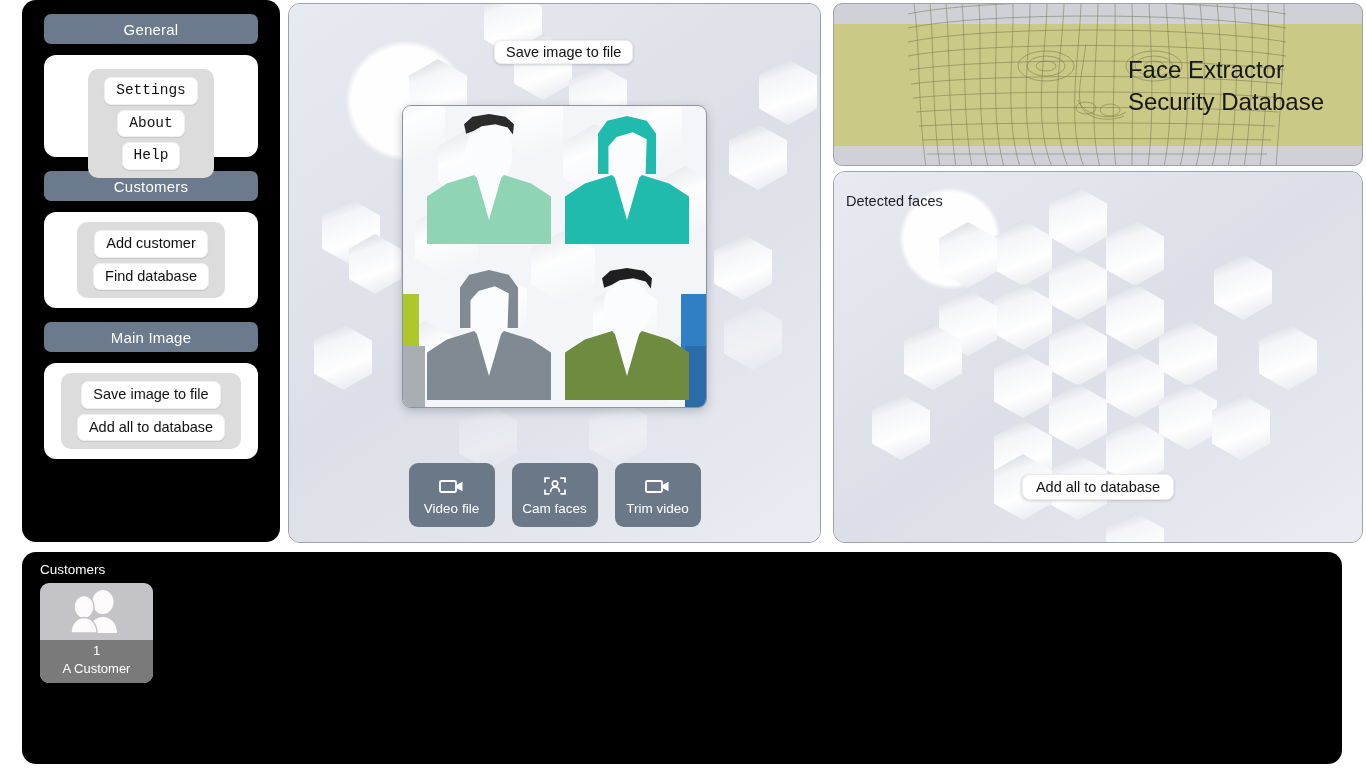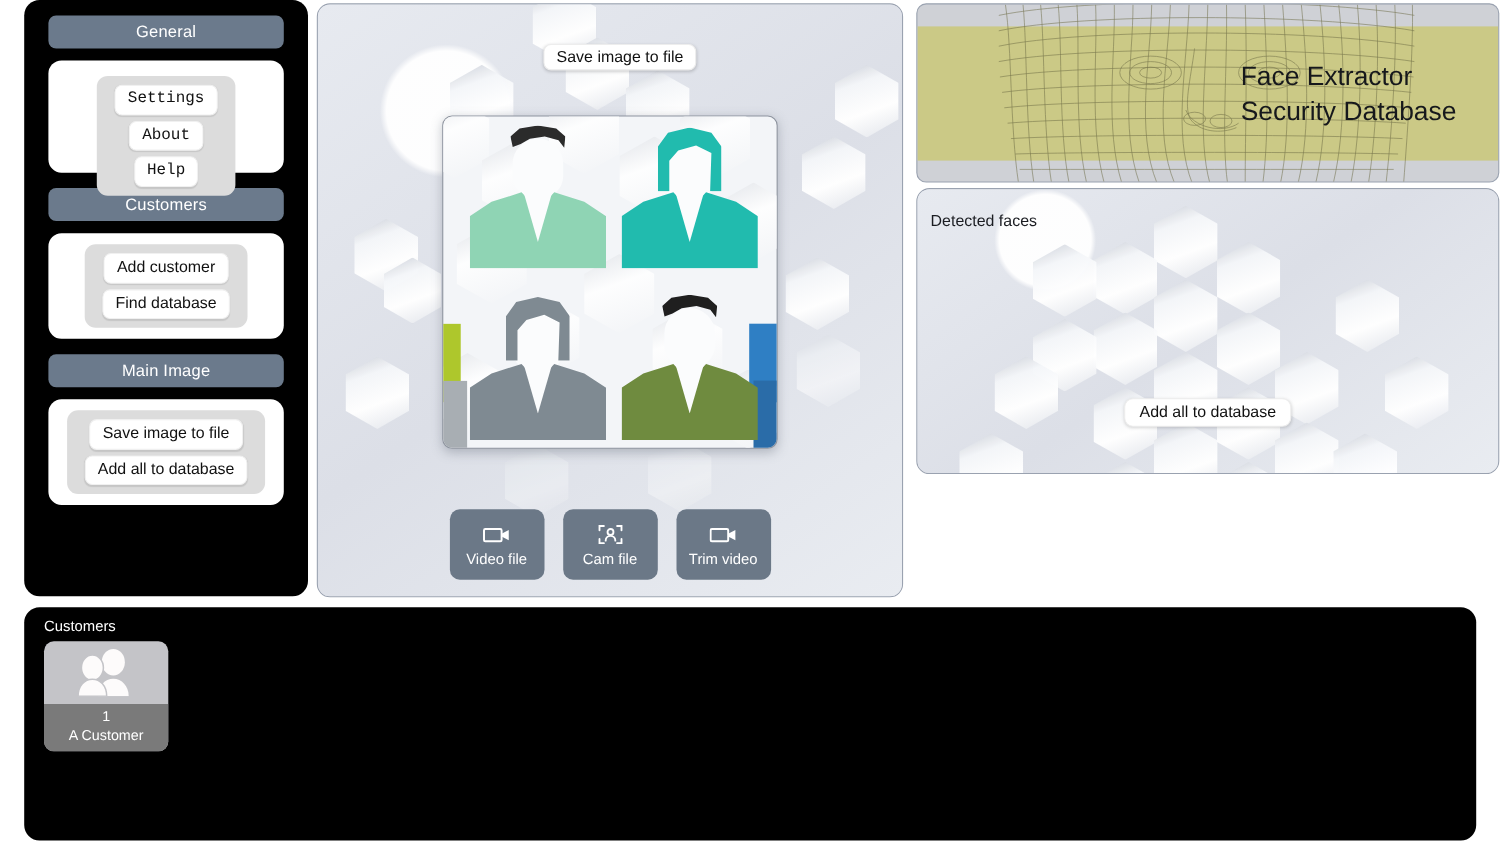--- a/index.html
+++ b/index.html
@@ -217,21 +217,21 @@
     color: #16181c;
     font-size: 24px;
     line-height: 32px;
     font-family: "Liberation Sans", sans-serif;
     margin-left: 12px;
   }
 
   #faces-panel {
     position: absolute;
     left: 833px; top: 171px;
-    width: 530px; height: 260px;
+    width: 530px; height: 372px;
     background: #dfe2e9;
     border: 1px solid #9aa2b0;
     border-radius: 12px;
     overflow: hidden;
   }
   .faces-label {
     position: absolute; left: 12px; top: 21px;
     font-size: 14.5px; color: #1b1d22;
     z-index: 4;
   }
@@ -420,21 +420,21 @@
         <span class="tool-ico">
           <svg width="24" height="22" viewBox="0 0 24 22" fill="none" stroke="#ffffff" stroke-width="1.7" stroke-linecap="round">
             <path d="M2 7V3.2h4"></path>
               <path d="M22 7V3.2h-4"></path>
             <path d="M2 15v3.8h4"></path>
               <path d="M22 15v3.8h-4"></path>
             <circle cx="12" cy="8.6" r="2.7"></circle>
             <path d="M7.6 16.5c0-2.6 2-4.3 4.4-4.3s4.4 1.7 4.4 4.3"></path>
           </svg>
         </span>
-        <span class="tool-label">Cam file</span>
+        <span class="tool-label">Cam faces</span>
       </button>
 
       <button class="tool-btn">
         <span class="tool-ico">
           <svg width="26" height="18" viewBox="0 0 26 18" fill="none" stroke="#ffffff" stroke-width="1.8">
             <rect x="1" y="4" width="16" height="11" rx="1.2"></rect>
             <path d="M17 8.2l6.5-3.4v9.4L17 10.8z" fill="#ffffff" stroke="none"></path>
           </svg>
         </span>
         <span class="tool-label">Trim video</span>

